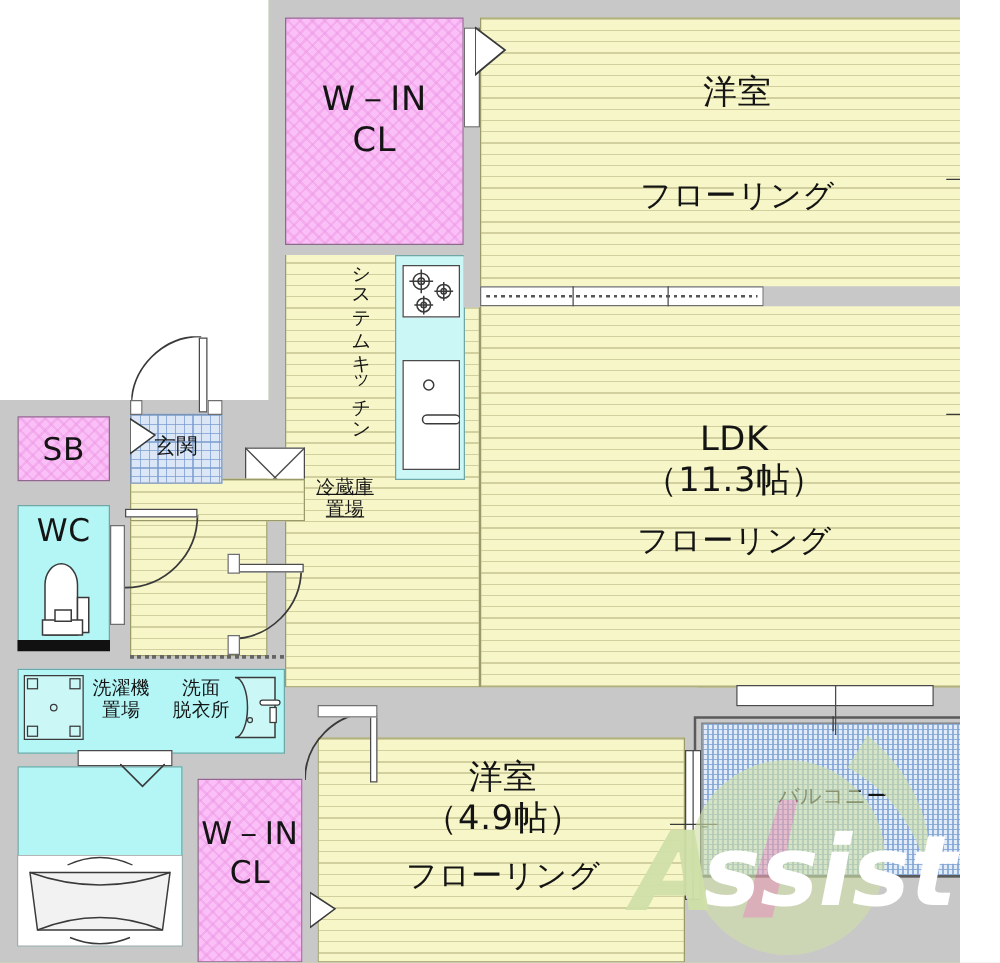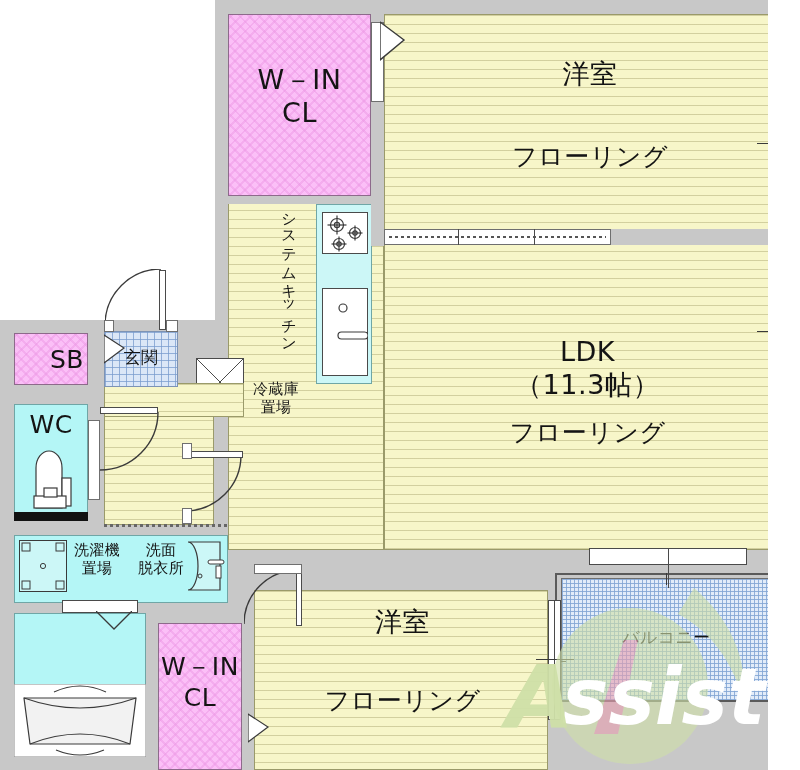--- a/index.html
+++ b/index.html
@@ -136,30 +136,30 @@
      <span>システムキッチン</span>
   </div>
 
   <div class="abs wall-plain" style="left:371px;top:196px;width:13px;height:50px;"></div>
 
   <div class="abs" style="left:196px;top:358px;width:48px;height:48px;background:#ffffff;border:1px solid #4a4a4a;"></div>
   <svg class="abs" style="left:196px;top:358px;width:48px;height:48px;" viewBox="0 0 48 48">
      <line x1="0" y1="0" x2="48" y2="48" stroke="#4a4a4a" stroke-width="1"></line>
      <line x1="48" y1="0" x2="0" y2="48" stroke="#4a4a4a" stroke-width="1"></line>
   </svg>
-  <div class="lbl xs" style="left:243px;top:380px;width:66px;">
+  <div class="lbl xs" style="left:243px;top:380px;width:66px;text-decoration:underline;">
      <span>冷蔵庫</span><br>
      <span>置場</span>
   </div>
 
   <div class="abs floor" style="left:104px;top:383px;width:110px;height:142px;"></div>
   <div class="abs floor" style="left:104px;top:383px;width:140px;height:34px;"></div>
 
   <div class="abs pink" style="left:14px;top:333px;width:74px;height:52px;"></div>
-  <div class="lbl mid" style="left:14px;top:345px;width:74px;padding-left:16px;">
+  <div class="lbl mid" style="left:14px;top:345px;width:74px;">
      <span>SB</span>
   </div>
 
   <div class="abs tile-blue" style="left:104px;top:331px;width:74px;height:56px;"></div>
   <div class="lbl sm" style="left:104px;top:347px;width:74px;">
      <span>玄関</span>
   </div>
   <svg class="abs" style="left:104px;top:333px;width:24px;height:32px;" viewBox="0 0 24 32">
      <polygon points="0,2 20,15 0,30" fill="#ffffff" stroke="#3a3a3a" stroke-width="1.2"></polygon>
   </svg>
@@ -243,20 +243,21 @@
 
   <div class="abs pink" style="left:158px;top:623px;width:84px;height:147px;"></div>
   <div class="lbl mid" style="left:154px;top:652px;width:92px;">
      <span>W－IN</span><br>
      <span>CL</span>
   </div>
 
   <div class="abs floor" style="left:254px;top:590px;width:294px;height:180px;"></div>
   <div class="lbl big" style="left:285px;top:606px;width:235px;">
      <span>洋室</span><br>
+     <span>（4.9帖）</span>
   </div>
   <div class="lbl mid" style="left:285px;top:686px;width:235px;">
      <span>フローリング</span>
   </div>
 
   <div class="abs wall-plain" style="left:228px;top:550px;width:330px;height:14px;"></div>
   <div class="abs wall-plain" style="left:242px;top:564px;width:12px;height:206px;"></div>
 
   <div class="abs" style="left:296px;top:570px;width:6px;height:56px;background:#ffffff;border:1px solid #4a4a4a;"></div>
   <svg class="abs" style="left:244px;top:570px;width:56px;height:56px;" viewBox="0 0 56 56">

